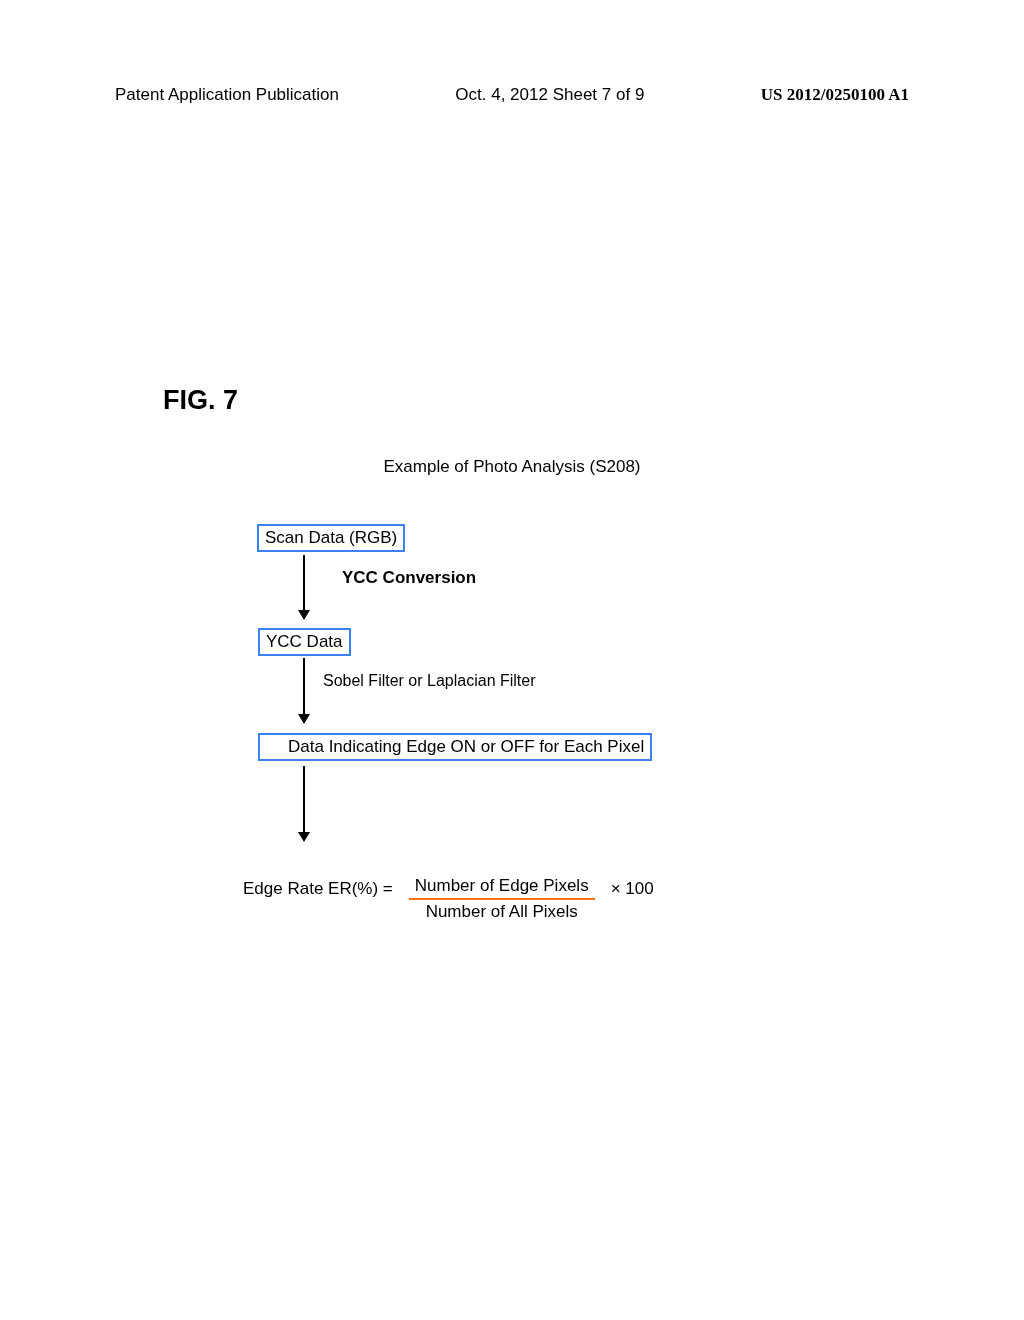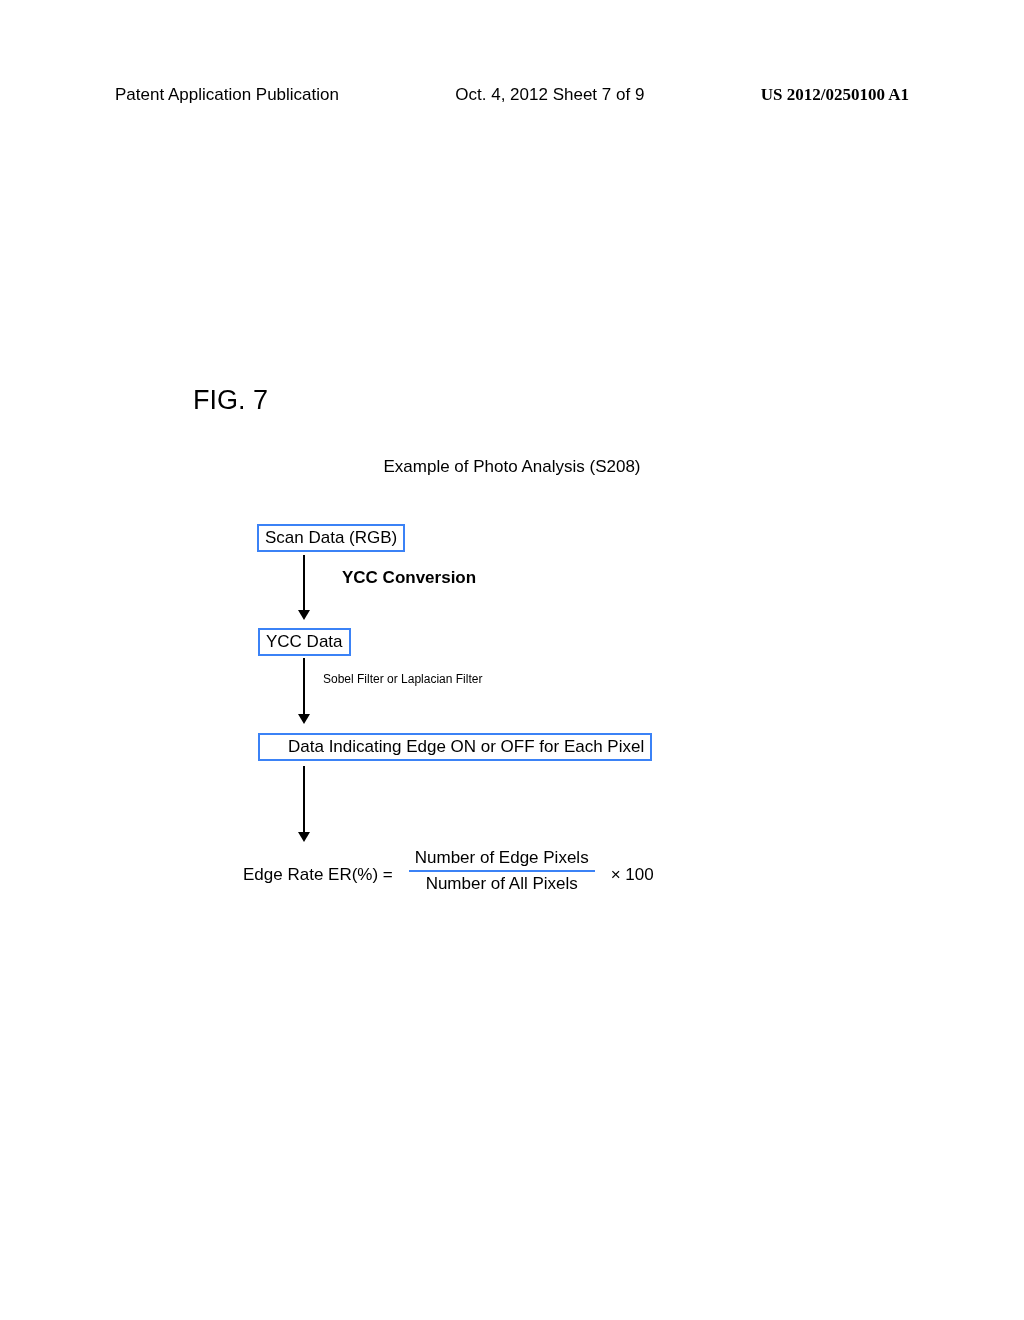--- a/index.html
+++ b/index.html
@@ -26,22 +26,21 @@
     }
     .header-right {
       font-weight: bold;
       font-family: Liberation Serif, serif;
     }
     .fig-label {
       position: absolute;
       top: 385px;
       left: 163px;
       font-size: 27px;
-      font-weight: normal;
-      margin-left: 30px;
+      font-weight: bold;
     }
     .diagram-title {
       position: absolute;
       top: 457px;
       left: 50%;
       transform: translateX(-50%);
       font-size: 17px;
     }
     .box {
       position: absolute;
@@ -95,21 +94,21 @@
     .arrow2 {
       top: 658px;
       left: 303px;
     }
     .arrow2 .arrow-line { height: 56px; }
     .arrow2 .arrow-head { top: 56px; left: -5px; }
     .arrow2-label {
       position: absolute;
       top: 672px;
       left: 323px;
-      font-size: 12px;
+      font-size: 16px;
     }
     .arrow3 {
       top: 766px;
       left: 303px;
     }
     .arrow3 .arrow-line { height: 66px; }
     .arrow3 .arrow-head { top: 66px; left: -5px; }
     .formula {
       position: absolute;
       top: 848px;
@@ -125,21 +124,22 @@
     }
     .fraction {
       display: inline-flex;
       flex-direction: column;
       align-items: center;
       vertical-align: middle;
       margin: 0 6px;
     }
     .fraction-top {
       padding: 0 6px 2px 6px;
-      border-bottom: 2px solid #3b82f6;
+      border-bottom: 2px solid #f97316;
+      margin-top: 28px;
     }
     .fraction-bottom {
       padding: 2px 6px 0 6px;
     }
     .formula-right {
       padding-top: 8px;
     }
   </style>
 </head>
 <body>

